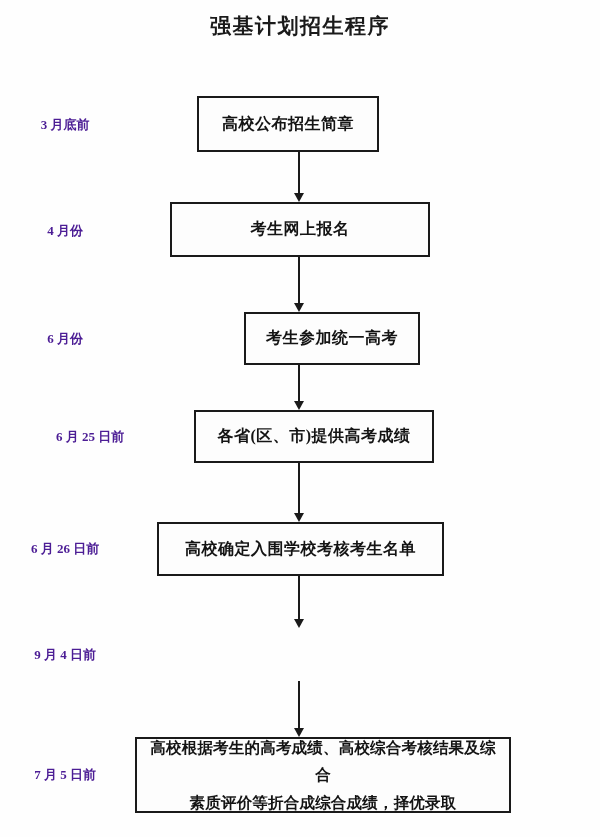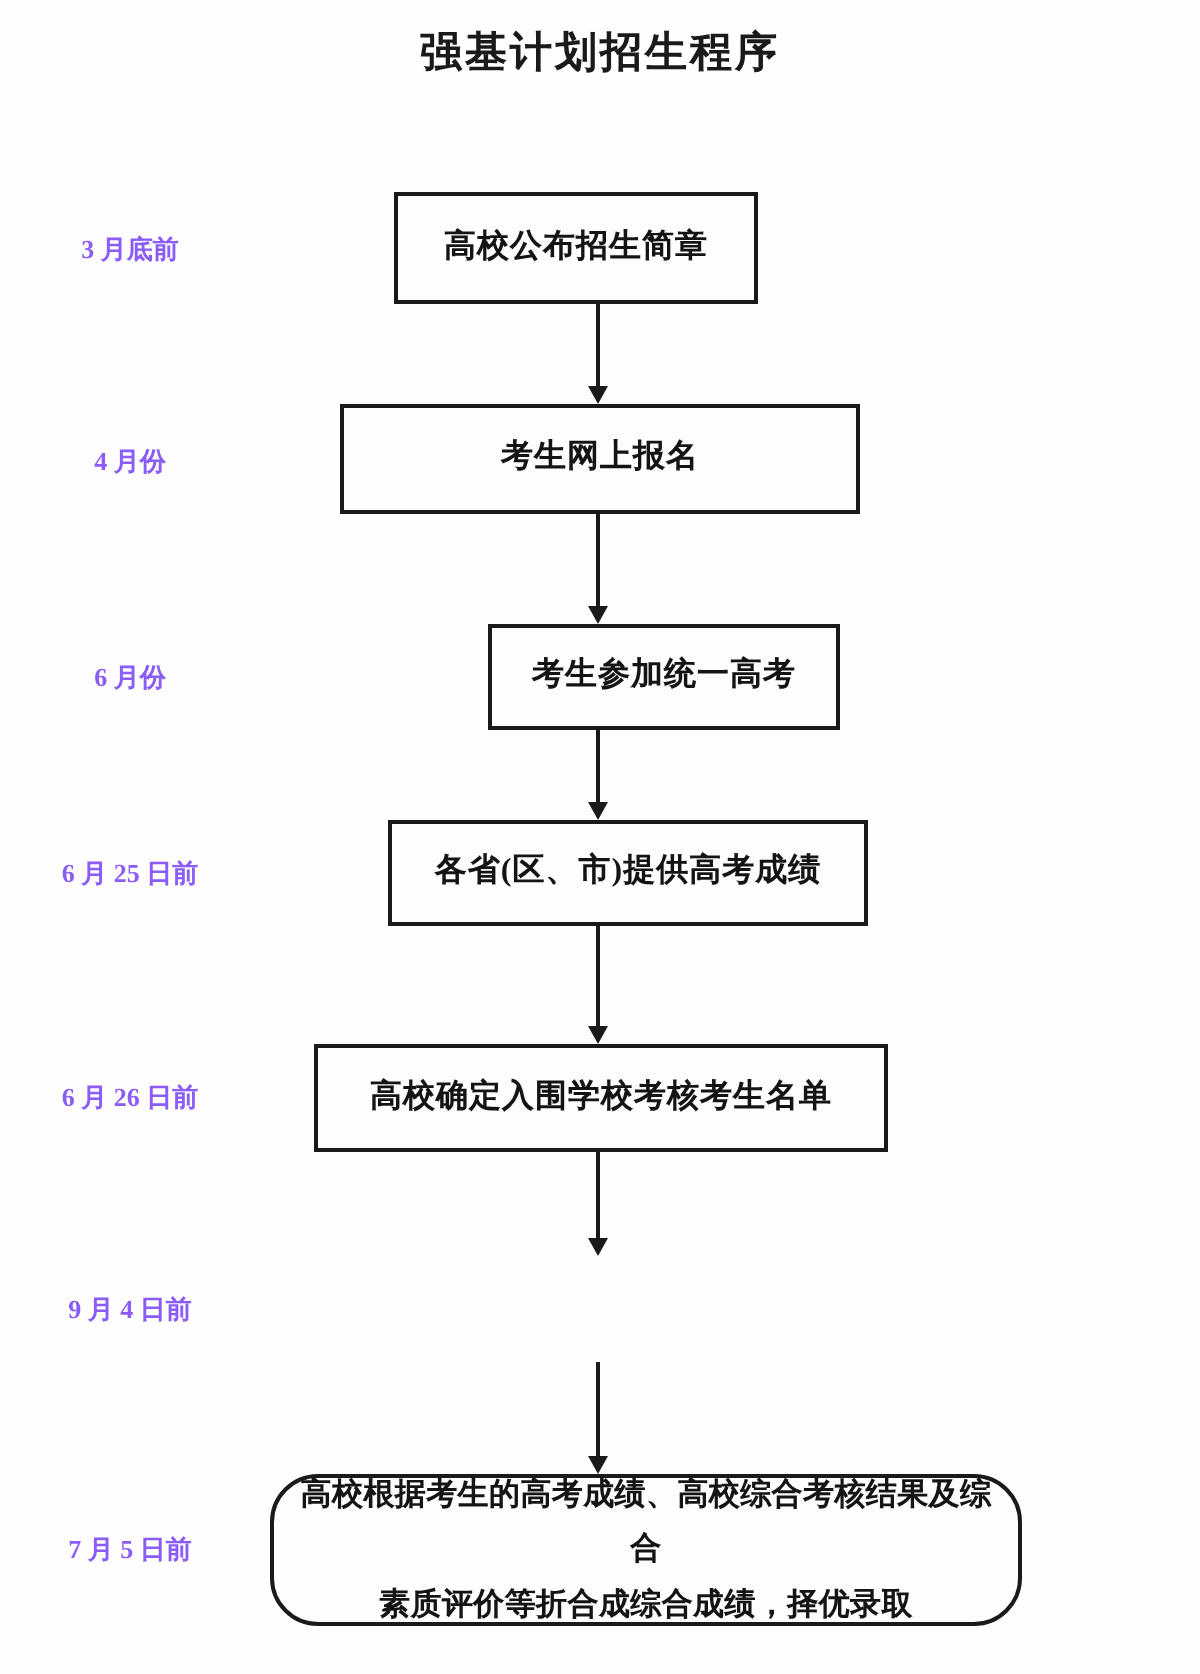--- a/index.html
+++ b/index.html
@@ -36,21 +36,21 @@
 
   
   .stage-label {
     position: absolute;
     width: 130px;
     left: 0;
     text-align: center;
     font-family: "Liberation Serif", "DejaVu Serif", serif;
     font-size: 13px;
     font-weight: 700;
-    color: #8b5cf6;
+    color: #4c1d95;
     white-space: nowrap;
     transform: translateY(-50%);
   }
 
   
   .flow-box {
     position: absolute;
     box-sizing: border-box;
     border: 2px solid #1a1a1a;
     background: #fdfdfd;
@@ -134,21 +134,21 @@
   <div class="stage-label" style="top:339px;">6 月份</div>
   <div class="flow-box" style="left:212px; top:312px; width:176px; height:53px;margin-left:32px;">
     <span class="box-text">考生参加统一高考</span>
   </div>
 
   <div class="connector" style="left:299px; top:365px; height:45px;">
     <div class="shaft" style="height:36px;"></div>
     <div class="head"></div>
   </div>
 
-  <div class="stage-label" style="top:437px;">6 月 25 日前</div>
+  <div class="stage-label" style="top:437px;padding-left:25px;">6 月 25 日前</div>
   <div class="flow-box" style="left:194px; top:410px; width:240px; height:53px;">
     <span class="box-text">各省(区、市)提供高考成绩</span>
   </div>
 
   <div class="connector" style="left:299px; top:463px; height:59px;">
     <div class="shaft" style="height:50px;"></div>
     <div class="head"></div>
   </div>
 
   <div class="stage-label" style="top:549px;">6 月 26 日前</div>
@@ -162,20 +162,20 @@
   </div>
 
   <div class="stage-label" style="top:655px;">9 月 4 日前</div>
 
   <div class="connector" style="left:299px; top:681px; height:56px;">
     <div class="shaft" style="height:47px;"></div>
     <div class="head"></div>
   </div>
 
   <div class="stage-label" style="top:775px;">7 月 5 日前</div>
-  <div class="flow-box multiline" style="left:135px; top:737px; width:376px; height:76px;border-radius:24px;">
+  <div class="flow-box multiline" style="left:135px; top:737px; width:376px; height:76px;">
     <span class="box-text">
       <span>高校根据考生的高考成绩、高校综合考核结果及综合</span><br>
       <span>素质评价等折合成综合成绩，择优录取</span>
     </span>
   </div>
 
 </div>
 
 </body></html>

